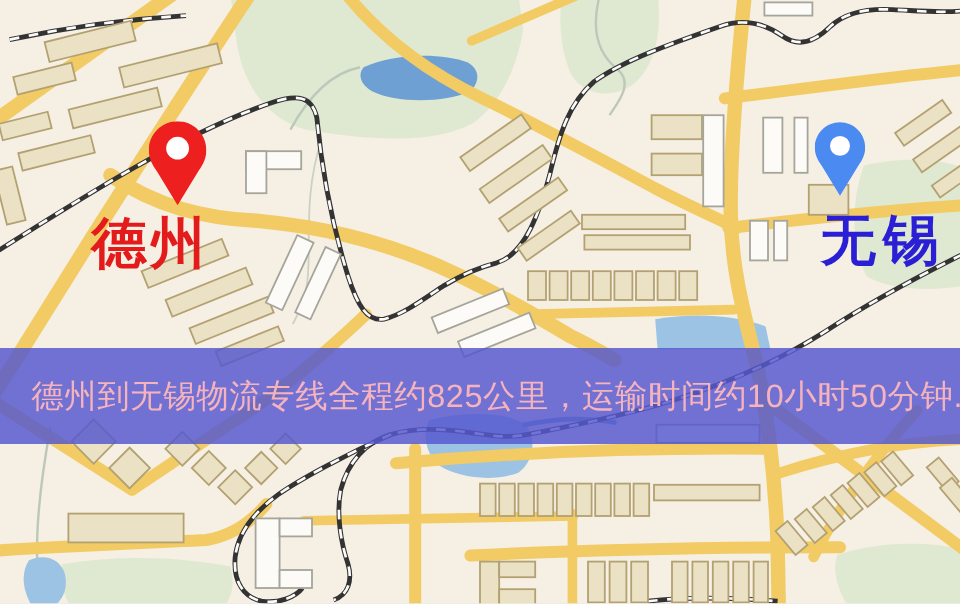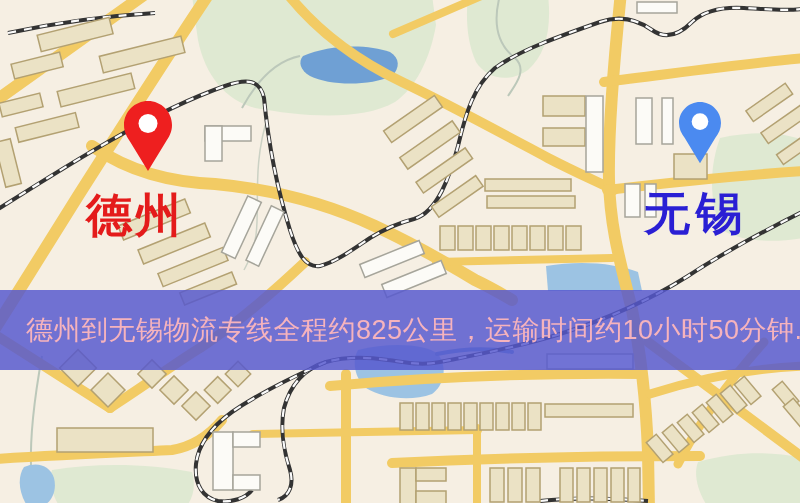--- a/index.html
+++ b/index.html
@@ -21,22 +21,22 @@
   .rwb{fill:none;stroke:#333333;stroke-width:4;stroke-linecap:butt;}
   .rwd{fill:none;stroke:#fbfbfb;stroke-width:2.2;stroke-dasharray:8 8;}
   .bb{fill:#ebe2c5;stroke:#b3a172;stroke-width:1.5;}
   .wb{fill:#fcfbf7;stroke:#a6a59b;stroke-width:1.5;}
   
   .pin{position:absolute;}
   .city-label{
     position:absolute;font-weight:bold;font-size:46px;line-height:1;
     letter-spacing:3px;white-space:nowrap;
   }
-  #origin-label{left:86px;top:179px;color:#e41b1b;margin-top:13px;}
-  #destination-label{left:644px;top:190px;color:#2a1fd4;letter-spacing:6px;}
+  #origin-label{left:76px;top:179px;color:#e41b1b;}
+  #destination-label{left:644px;top:177px;color:#2a1fd4;letter-spacing:6px;padding-left:40px;}
   
   #route-banner{
     position:absolute;left:0;top:290px;width:800px;height:80px;
     background:rgba(86,88,206,0.84);
     display:flex;align-items:center;
   }
   #route-banner span{
     padding-left:26px;font-size:27px;color:#f6b3bd;letter-spacing:0.5px;white-space:nowrap;
   }
 </style>

